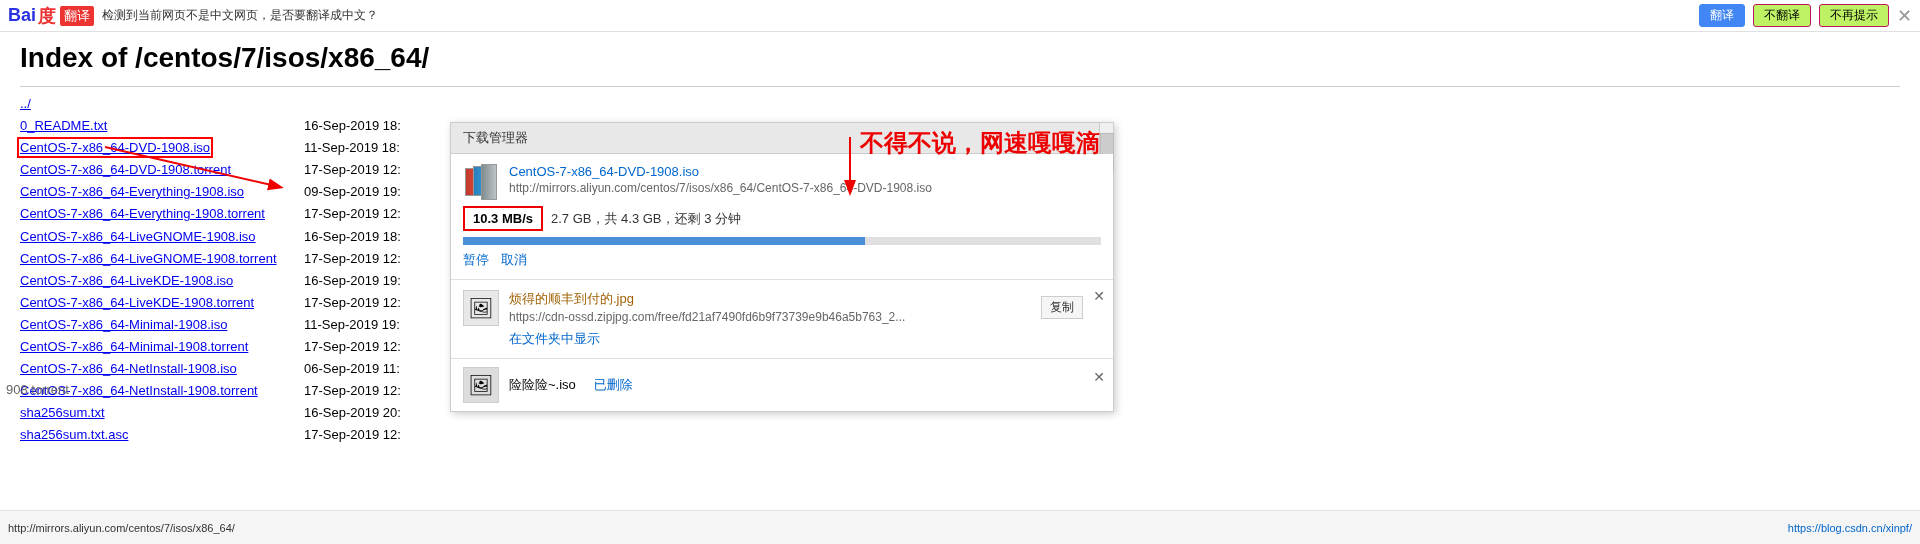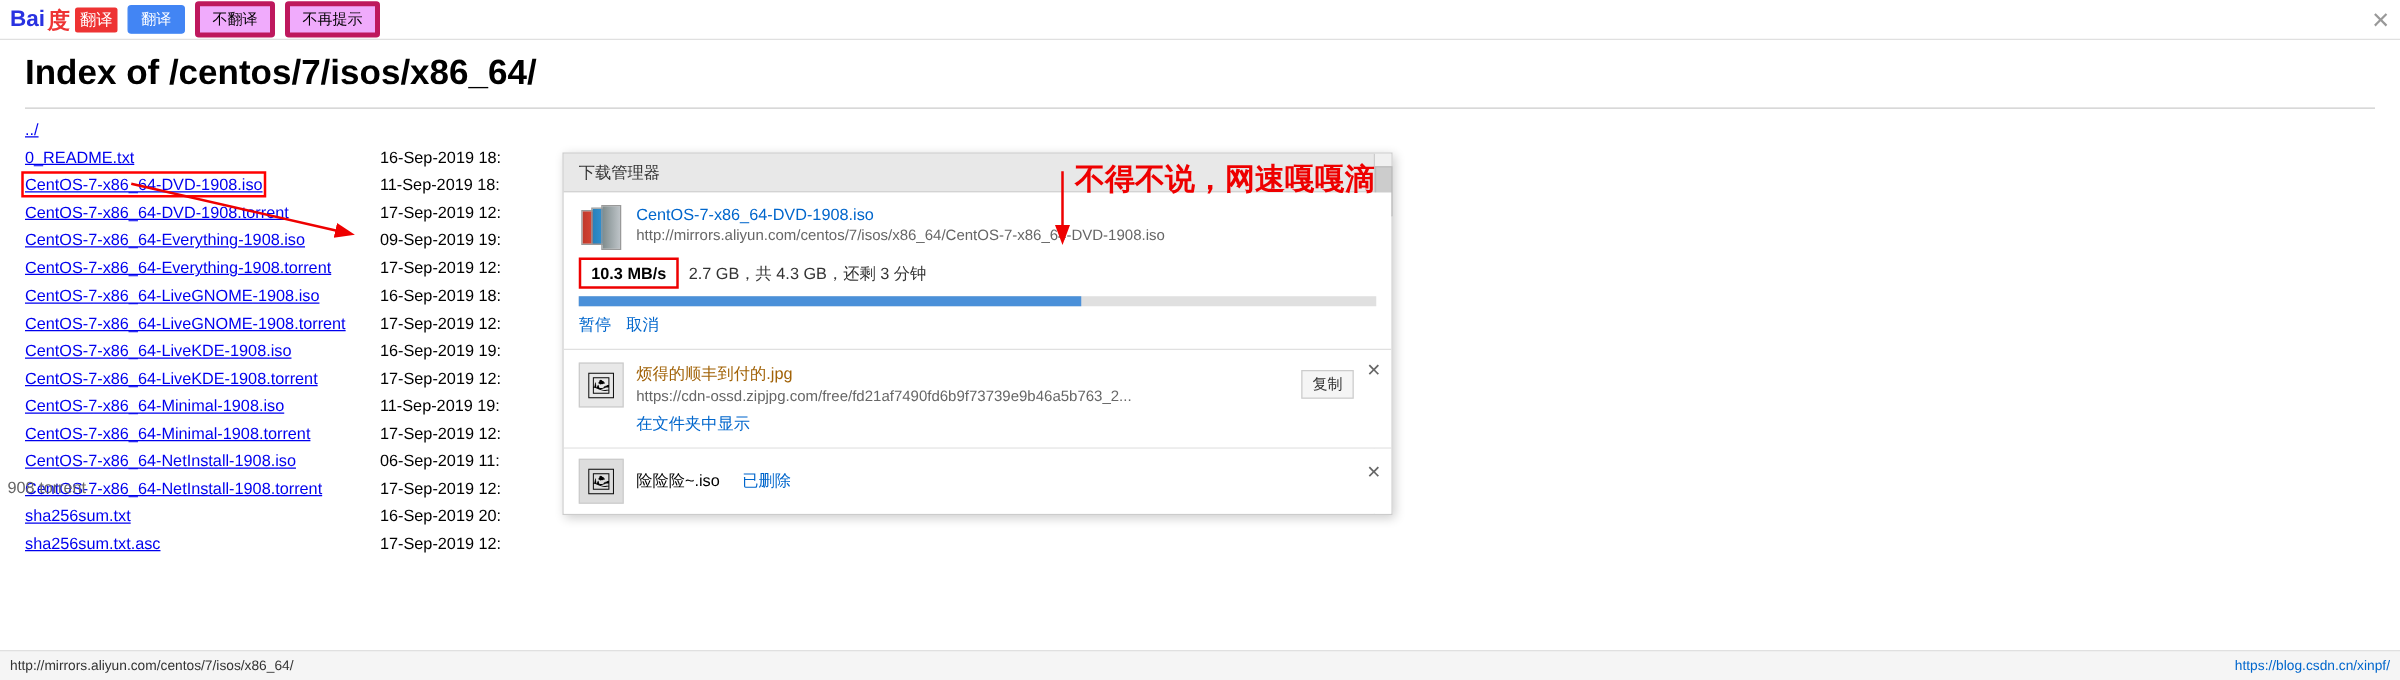--- a/index.html
+++ b/index.html
@@ -31,22 +31,22 @@
     .baidu-message {
       font-size: 12px;
       color: #333;
       flex: 1;
     }
     .baidu-btn {
       font-size: 12px;
       padding: 2px 10px;
       border-radius: 3px;
       cursor: pointer;
-      border: 4px solid #be185d;
-      background: #f0abfc;
+      border: 1px solid #be185d;
+      background: #bef264;
     }
     .baidu-btn-translate {
       background: #4285f4;
       color: white;
       border: 1px solid #4285f4;
     }
 
     
     .main-content {
       padding: 10px 20px;
@@ -327,21 +327,21 @@
       font-size: 13px;
       color: #666;
     }
 
     
     .status-bar {
       position: absolute;
       bottom: 0;
       left: 0;
       right: 0;
-      height: 24px;
+      height: 34px;
       background: #f5f5f5;
       border-top: 1px solid #e0e0e0;
       display: flex;
       align-items: center;
       padding: 0 8px;
       font-size: 11px;
       color: #333;
     }
 
     .blog-link {
@@ -386,20 +386,21 @@
   </style>
 </head>
 <body>
 
 <div class="baidu-bar">
   <div class="baidu-logo">
     <span style="font-size:18px;font-weight:bold;color:#2932e1;">Bai</span>
     <span style="font-size:18px;font-weight:bold;color:#e33;">度</span>
     <span style="font-size:13px;background:#e33;color:white;padding:1px 4px;border-radius:2px;margin-left:2px;">翻译</span>
   </div>
+  <span class="baidu-message">检测到当前网页不是中文网页，是否要翻译成中文？</span>
   <button class="baidu-btn baidu-btn-translate">翻译</button>
   <button class="baidu-btn">不翻译</button>
   <button class="baidu-btn">不再提示</button>
   <span style="margin-left:auto;font-size:18px;color:#999;cursor:pointer;">✕</span>
 </div>
 
 <div class="main-content">
   <h1 class="page-title">Index of /centos/7/isos/x86_64/</h1>
 
   <hr style="border:none;border-top:1px solid #ccc;margin-bottom:6px;">

